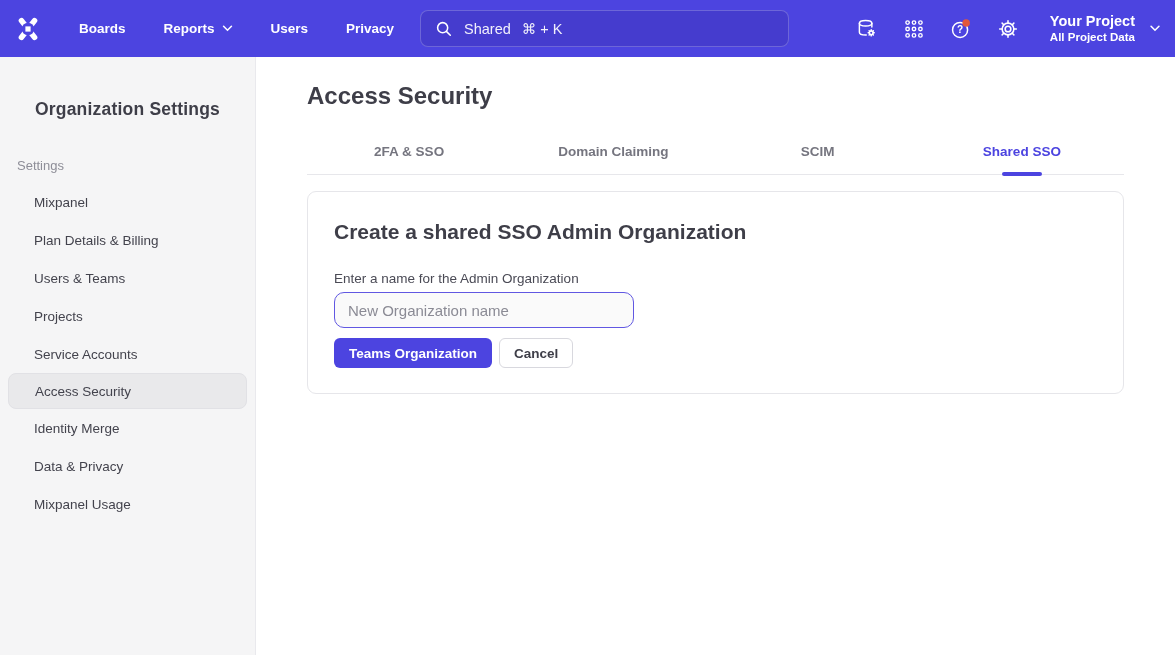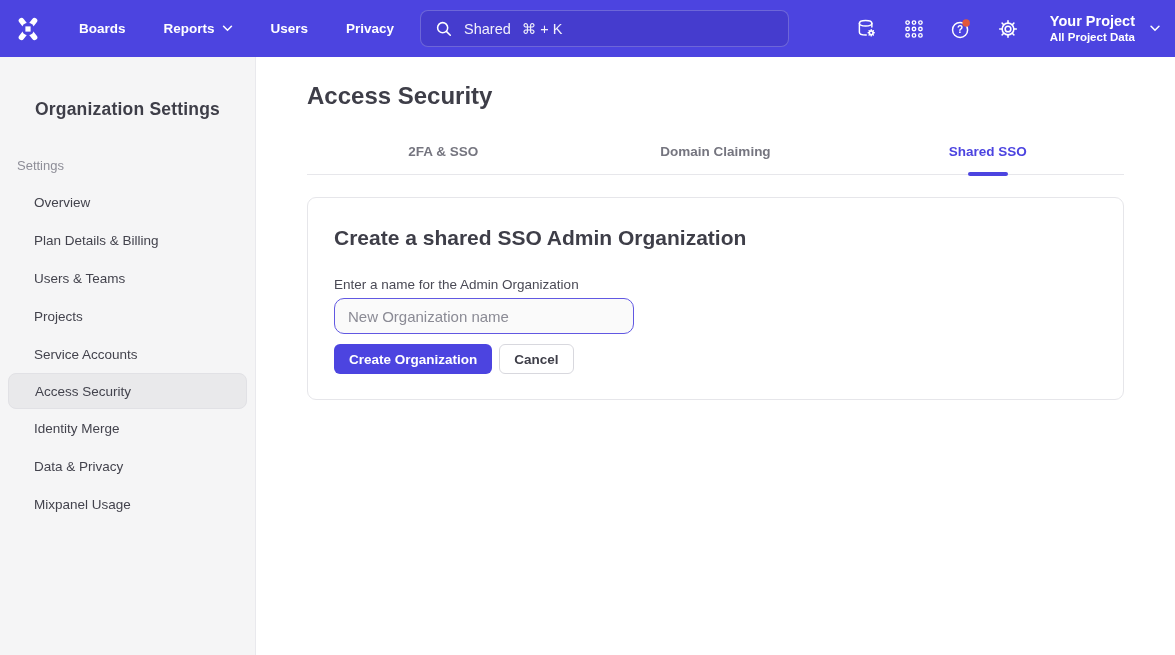--- a/index.html
+++ b/index.html
@@ -47,21 +47,21 @@
   main { flex:1; padding:25px 51px 0; }
   .page-title { font-size:24px; font-weight:bold; color:#3e3e48; }
   .tabs { margin-top:34px; display:flex; border-bottom:1px solid #e7e7eb;align-items:flex-end; }
   .tab { flex:1; text-align:center; padding-bottom:15px; font-size:13.5px;
          font-weight:600; color:#75757f; cursor:pointer; position:relative; }
   .tab.active { color:#4c44e0; }
   .tab.active::after { content:""; position:absolute; left:50%;
          transform:translateX(-50%); bottom:-2px; width:40px; height:4px;
          border-radius:2px; background:#4c44e0; }
 
-  .card { margin-top:22px; border:1px solid #e6e6ea; border-radius:9px;
+  .card { margin-top:16px; border:1px solid #e6e6ea; border-radius:9px;
           background:#fff; padding:28px 26px 26px; height:203px; }
   .card-title { font-size:21px; font-weight:bold; color:#3e3e48;
                 margin-bottom:27px; }
   .field-label { display:block; font-size:13.5px; color:#4a4a55;
                  margin-bottom:6px; }
   .org-input { width:300px; height:36px; border:1.5px solid #6158e2;
                border-radius:10px; background:#fafafa; padding:0 13px;
                font-size:15px; color:#3e3e48; outline:none;
                font-family:"Liberation Sans", sans-serif; }
   .org-input::placeholder { color:#8b8b95; }
@@ -162,45 +162,46 @@
           </svg>
       </div>
     </div>
   </header>
 
   <div class="body">
     <aside class="sidebar">
       <div class="sidebar-title">Organization Settings</div>
       <div class="section-label">Settings</div>
       <nav>
-        <div class="side-item">Overview</div>
+        <div class="side-item">Mixpanel</div>
         <div class="side-item">Plan Details &amp; Billing</div>
         <div class="side-item">Users &amp; Teams</div>
         <div class="side-item">Projects</div>
         <div class="side-item">Service Accounts</div>
         <div class="side-item active">Access Security</div>
         <div class="side-item">Identity Merge</div>
         <div class="side-item">Data &amp; Privacy</div>
         <div class="side-item">Mixpanel Usage</div>
       </nav>
     </aside>
 
     <main>
       <h2 class="page-title">Access Security</h2>
 
       <div class="tabs">
         <div class="tab">2FA &amp; SSO</div>
         <div class="tab">Domain Claiming</div>
+        <div class="tab">SCIM</div>
         <div class="tab active">Shared SSO</div>
       </div>
 
       <section class="card">
         <div class="card-title">Create a shared SSO Admin Organization</div>
         <label class="field-label">Enter a name for the Admin Organization</label>
         <input class="org-input" type="text" placeholder="New Organization name" style="">
         <div class="actions">
-          <button class="btn btn-primary">Create Organization</button>
+          <button class="btn btn-primary">Teams Organization</button>
           <button class="btn btn-secondary">Cancel</button>
         </div>
       </section>
     </main>
   </div>
 </div>
 
 </body></html>

